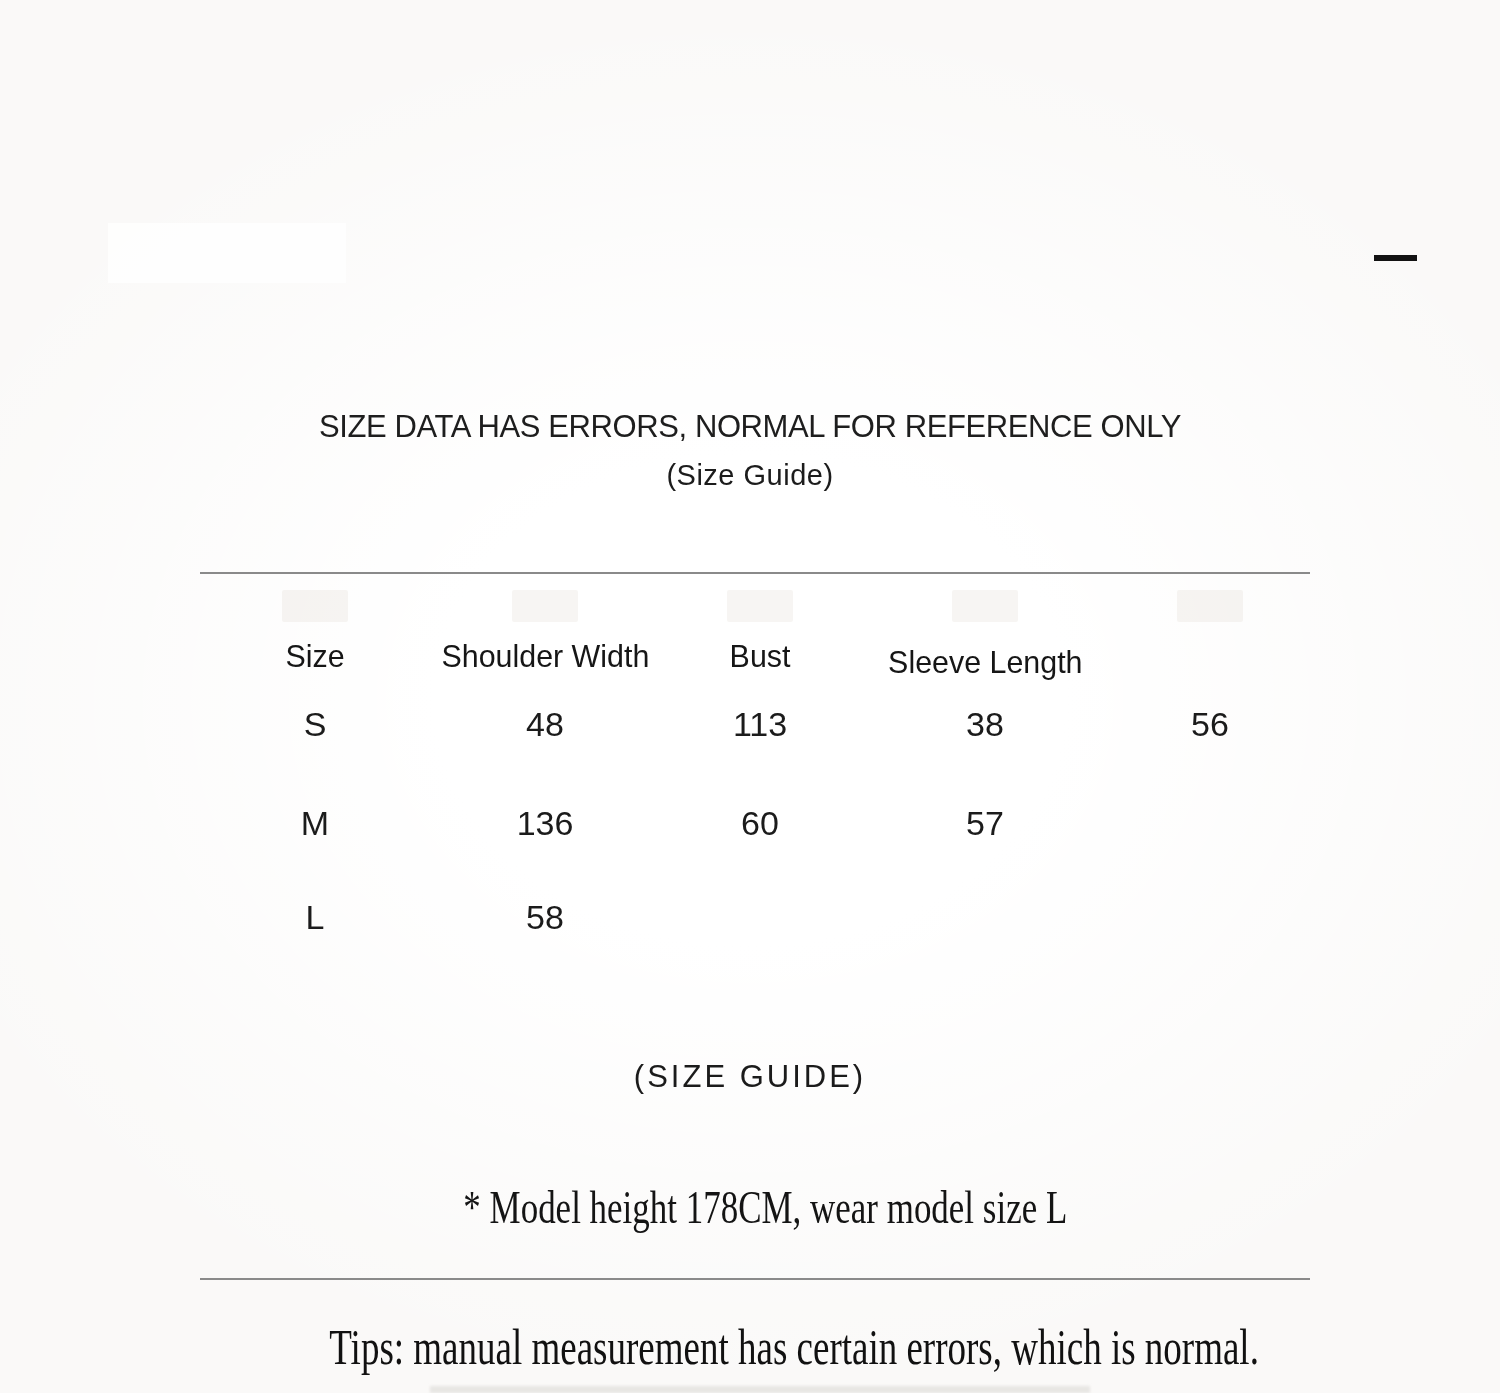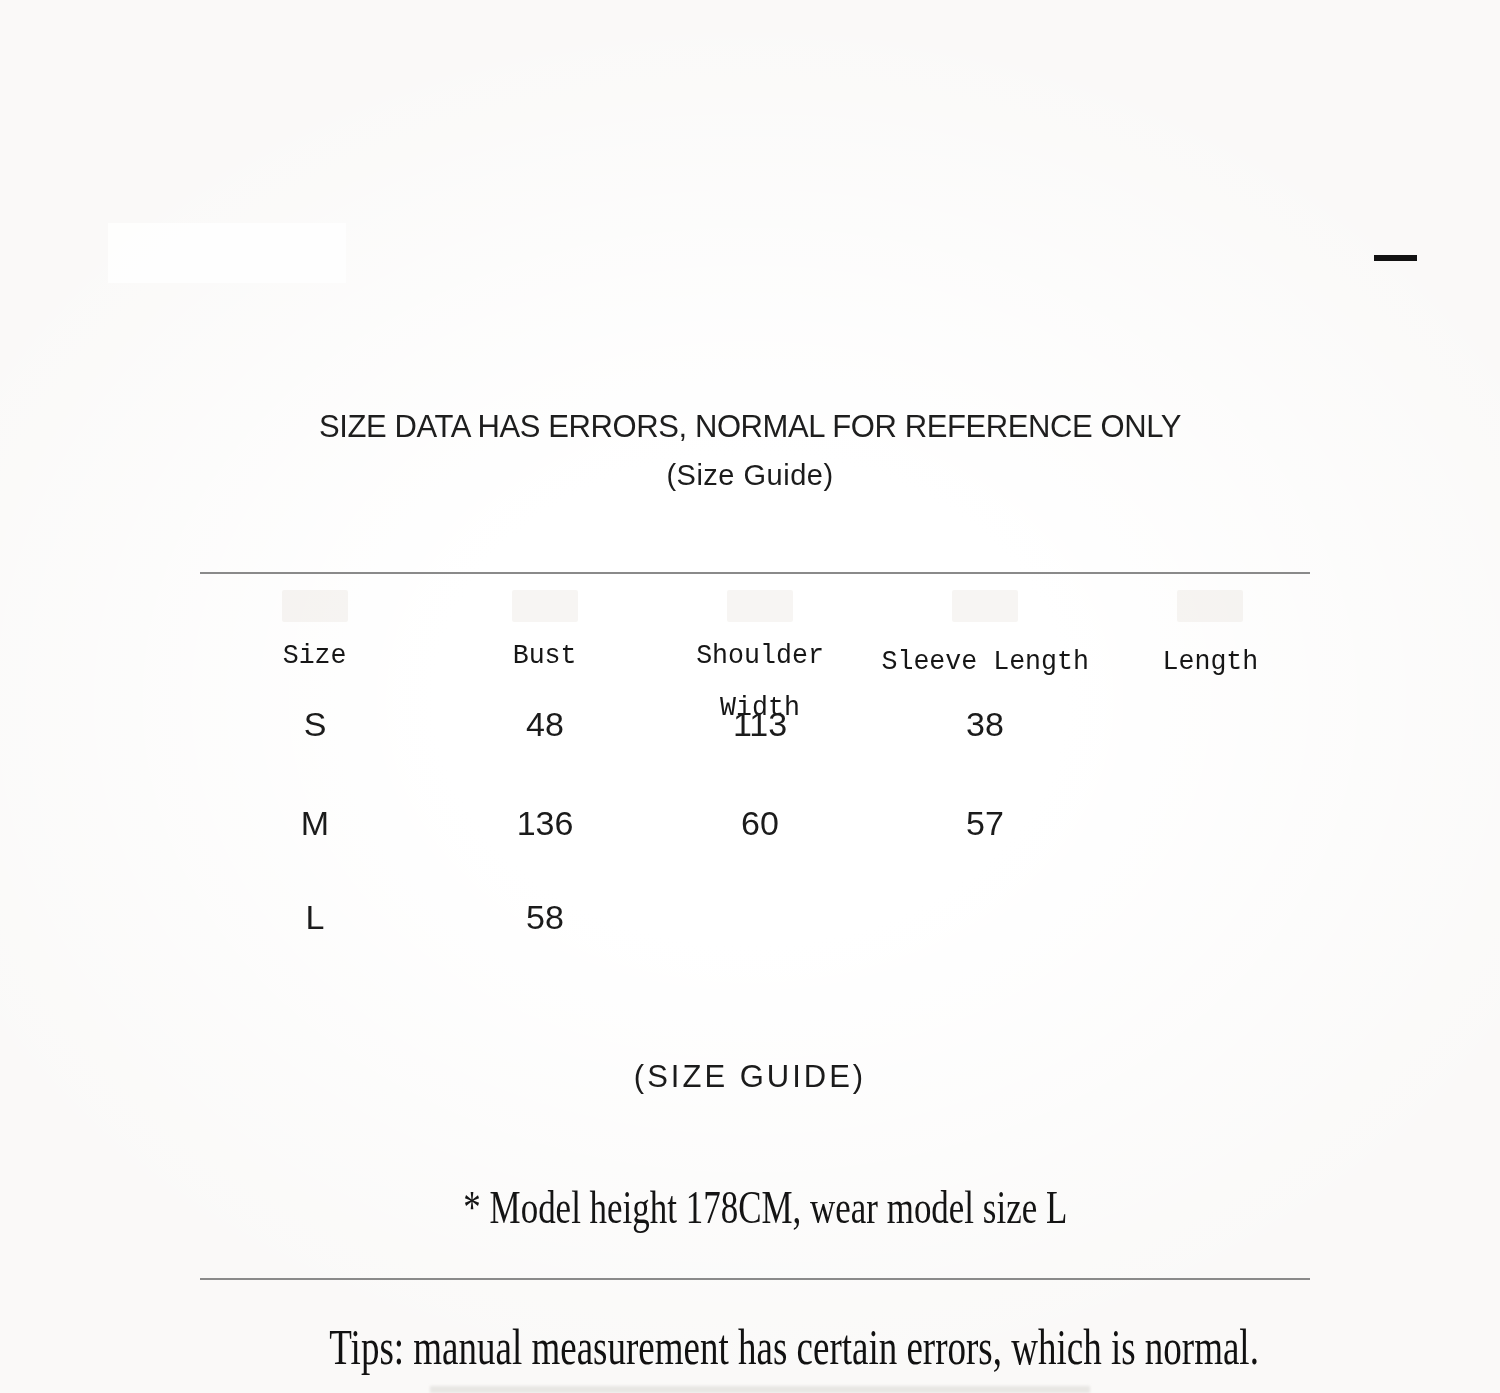--- a/index.html
+++ b/index.html
@@ -62,22 +62,22 @@
   .trow {
     position: absolute;
     left: 200px; width: 1110px;
     display: grid;
     grid-template-columns: 230px 230px 200px 250px 200px;
   }
   .trow > div { text-align: center; }
 
   .header-row { top: 630px; height: 52px; }
   .header-row > div {
-    font-family: Liberation Mono, monospace;
-    font-size: 28px; line-height: 52px;
+    font-family: Liberation Sans, sans-serif;
+    font-size: 32px; line-height: 52px;
     color: #161616;
   }
   .header-row > div > span { display: inline-block; transform: scaleX(0.95); transform-origin: center; }
   .header-row > div:nth-child(4),
   .header-row > div:nth-child(5) { transform: translateY(6px); }
 
   .data-row { height: 48px; }
   .data-row > div { font-size: 34px; line-height: 48px; color: #1b1b1b; }
   .row-s { top: 700px; }
   .row-m { top: 799px; }
@@ -120,31 +120,31 @@
 <div class="abs divider divider-top"></div>
 
 <div class="ghost-box" style="left:282px"></div>
 <div class="ghost-box" style="left:512px"></div>
 <div class="ghost-box" style="left:727px"></div>
 <div class="ghost-box" style="left:952px"></div>
 <div class="ghost-box" style="left:1177px"></div>
 
 <div class="trow header-row">
   <div><span>Size</span></div>
+  <div><span>Shoulder Width</span></div>
   <div><span>Bust</span></div>
-  <div><span>Shoulder Width</span></div>
   <div><span>Sleeve Length</span></div>
-  <div><span>Length</span></div>
 </div>
 
 <div class="trow data-row row-s">
   <div>S</div>
   <div>48</div>
   <div>113</div>
   <div>38</div>
+  <div>56</div>
 </div>
 
 <div class="trow data-row row-m">
   <div>M</div>
   <div>136</div>
   <div>60</div>
   <div>57</div>
 </div>
 
 <div class="trow data-row row-l">

